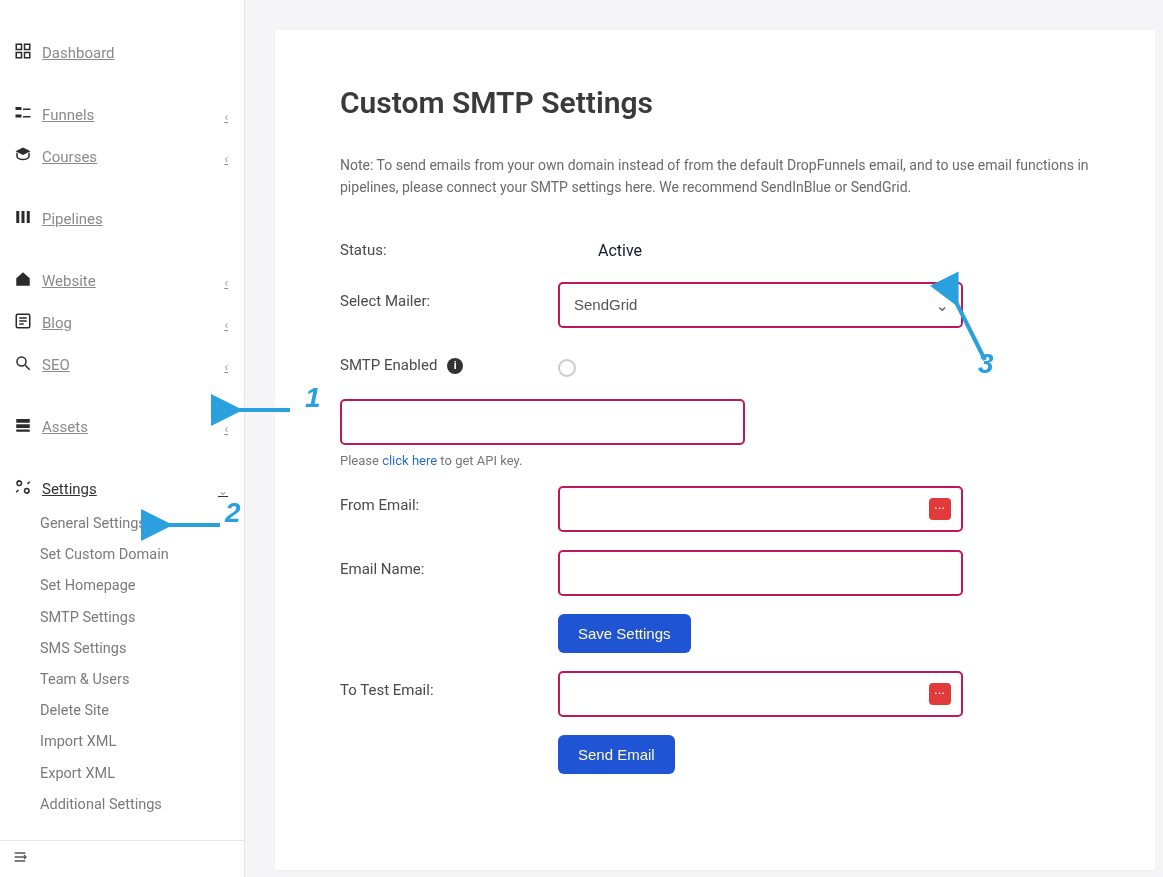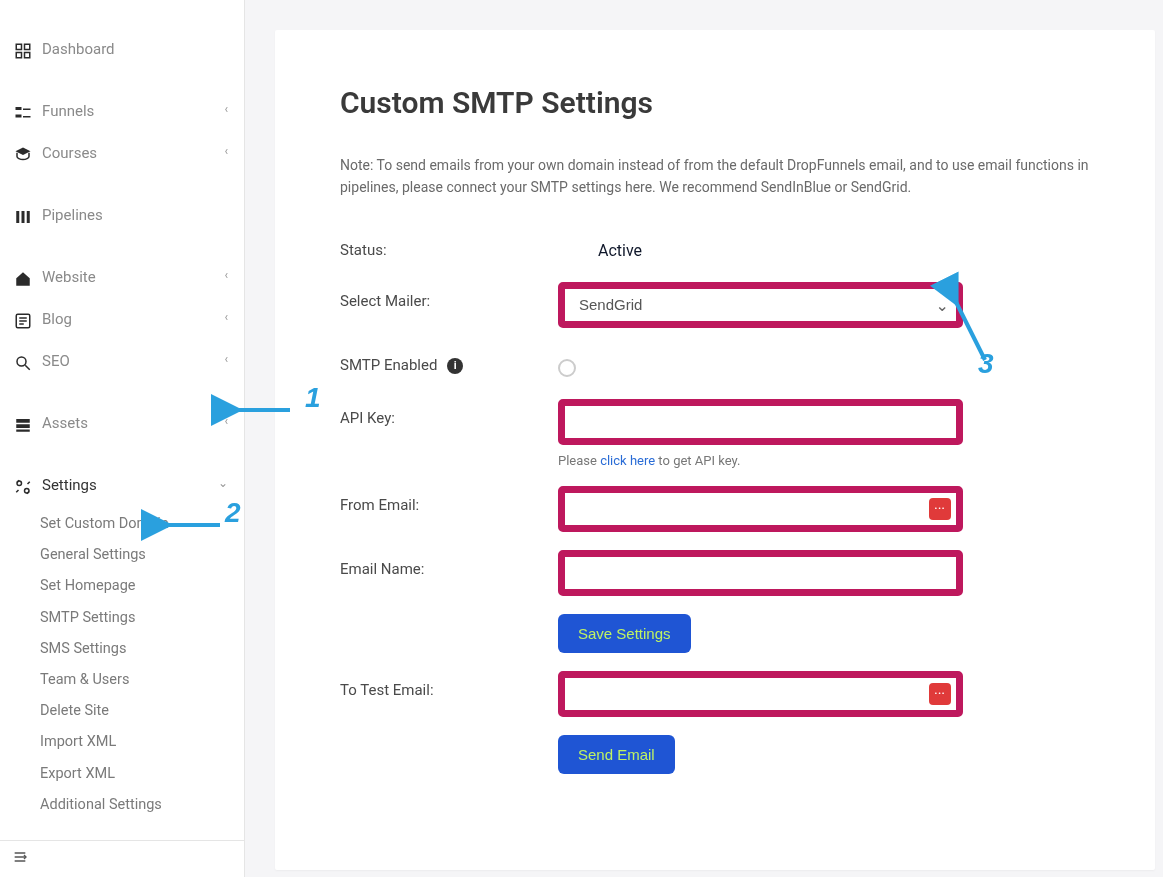--- a/index.html
+++ b/index.html
@@ -20,26 +20,27 @@
       flex-direction: column;
       position: relative;
     }
     .sidebar-scroll {
       flex: 1;
       overflow-y: auto;
       padding-top: 30px;
     }
     .nav-item {
       display: flex;
-      align-items: flex-start;
+      align-items: flex-end;
       padding: 10px 16px 10px 12px;
       color: #8a8a8a;
       cursor: pointer;
       font-size: 15px;
       position: relative;
+      text-decoration: underline;
     }
     .nav-item .icon {
       width: 22px;
       height: 22px;
       margin-right: 8px;
       display: inline-flex;
       align-items: center;
       justify-content: center;
       color: #2b2b2b;
     }
@@ -104,21 +105,21 @@
     .form-control-wrap { flex: 1; max-width: 405px; }
     .status-active {
       color: #0f172a;
       font-size: 16px;
       padding-top: 10px;
       text-align: center;
     }
     select.form-control, input.form-control {
       width: 100%;
       height: 46px;
-      border: 7px solid #be185d;
+      border: 2px solid #be185d;
       border-radius: 5px;
       padding: 0 14px;
       font-size: 15px;
       color: #555;
       background: #fff;
     }
     select.form-control {
       appearance: none;
       -webkit-appearance: none;
       background-image: none;
@@ -160,21 +161,21 @@
       margin-top: 8px;
     }
     .hint a { color: #2a6cd6; text-decoration: none; }
     .btn {
       display: inline-block;
       border: none;
       border-radius: 6px;
       padding: 11px 20px;
       font-size: 15px;
       cursor: pointer;
-      color: #bef264;
+      color: #fef9c3;
       background: #1f55d4;
     }
     .input-badge {
       position: absolute;
       right: 12px;
       top: 50%;
       transform: translateY(-50%);
       width: 22px; height: 22px;
       background: #e03a3a;
       border-radius: 4px;
@@ -309,22 +310,22 @@
         <svg width="18" height="18" viewBox="0 0 24 24" fill="currentColor">
             <path d="M21 5 l-3 3 M3 19 l3-3 M7 4 a3 3 0 1 0 0 6 a3 3 0 0 0 0-6 M17 14 a3 3 0 1 0 0 6 a3 3 0 0 0 0-6" fill="none" stroke="currentColor" stroke-width="2"></path>
             <path d="M4 6 l3-3 M20 18 l-3 3" stroke="currentColor" stroke-width="2"></path>
           </svg>
       </span>
       <span class="label">Settings</span>
       <span class="chevron">⌄</span>
     </div>
 
     <div class="nav-sub">
+      <span class="nav-sub-item">General Settings</span>
       <span class="nav-sub-item">Set Custom Domain</span>
-      <span class="nav-sub-item">General Settings</span>
       <span class="nav-sub-item">Set Homepage</span>
       <span class="nav-sub-item">SMTP Settings</span>
       <span class="nav-sub-item">SMS Settings</span>
       <span class="nav-sub-item">Team &amp; Users</span>
       <span class="nav-sub-item">Delete Site</span>
       <span class="nav-sub-item">Import XML</span>
       <span class="nav-sub-item">Export XML</span>
       <span class="nav-sub-item">Additional Settings</span>
     </div>
 
@@ -371,21 +372,20 @@
       <div class="form-label">
         <span>SMTP Enabled</span>
         <span class="info-icon">i</span>
       </div>
       <div class="form-control-wrap">
         <span class="radio-dot"></span>
       </div>
     </div>
 
     <div class="form-row">
-      <div class="form-label">API Key:</div>
       <div class="form-control-wrap">
         <input class="form-control" type="text" style="">
         <div class="hint">
           <span>Please </span><a href="#">click here</a><span> to get API key.</span>
         </div>
       </div>
     </div>
 
     <div class="form-row">
       <div class="form-label">From Email:</div>

